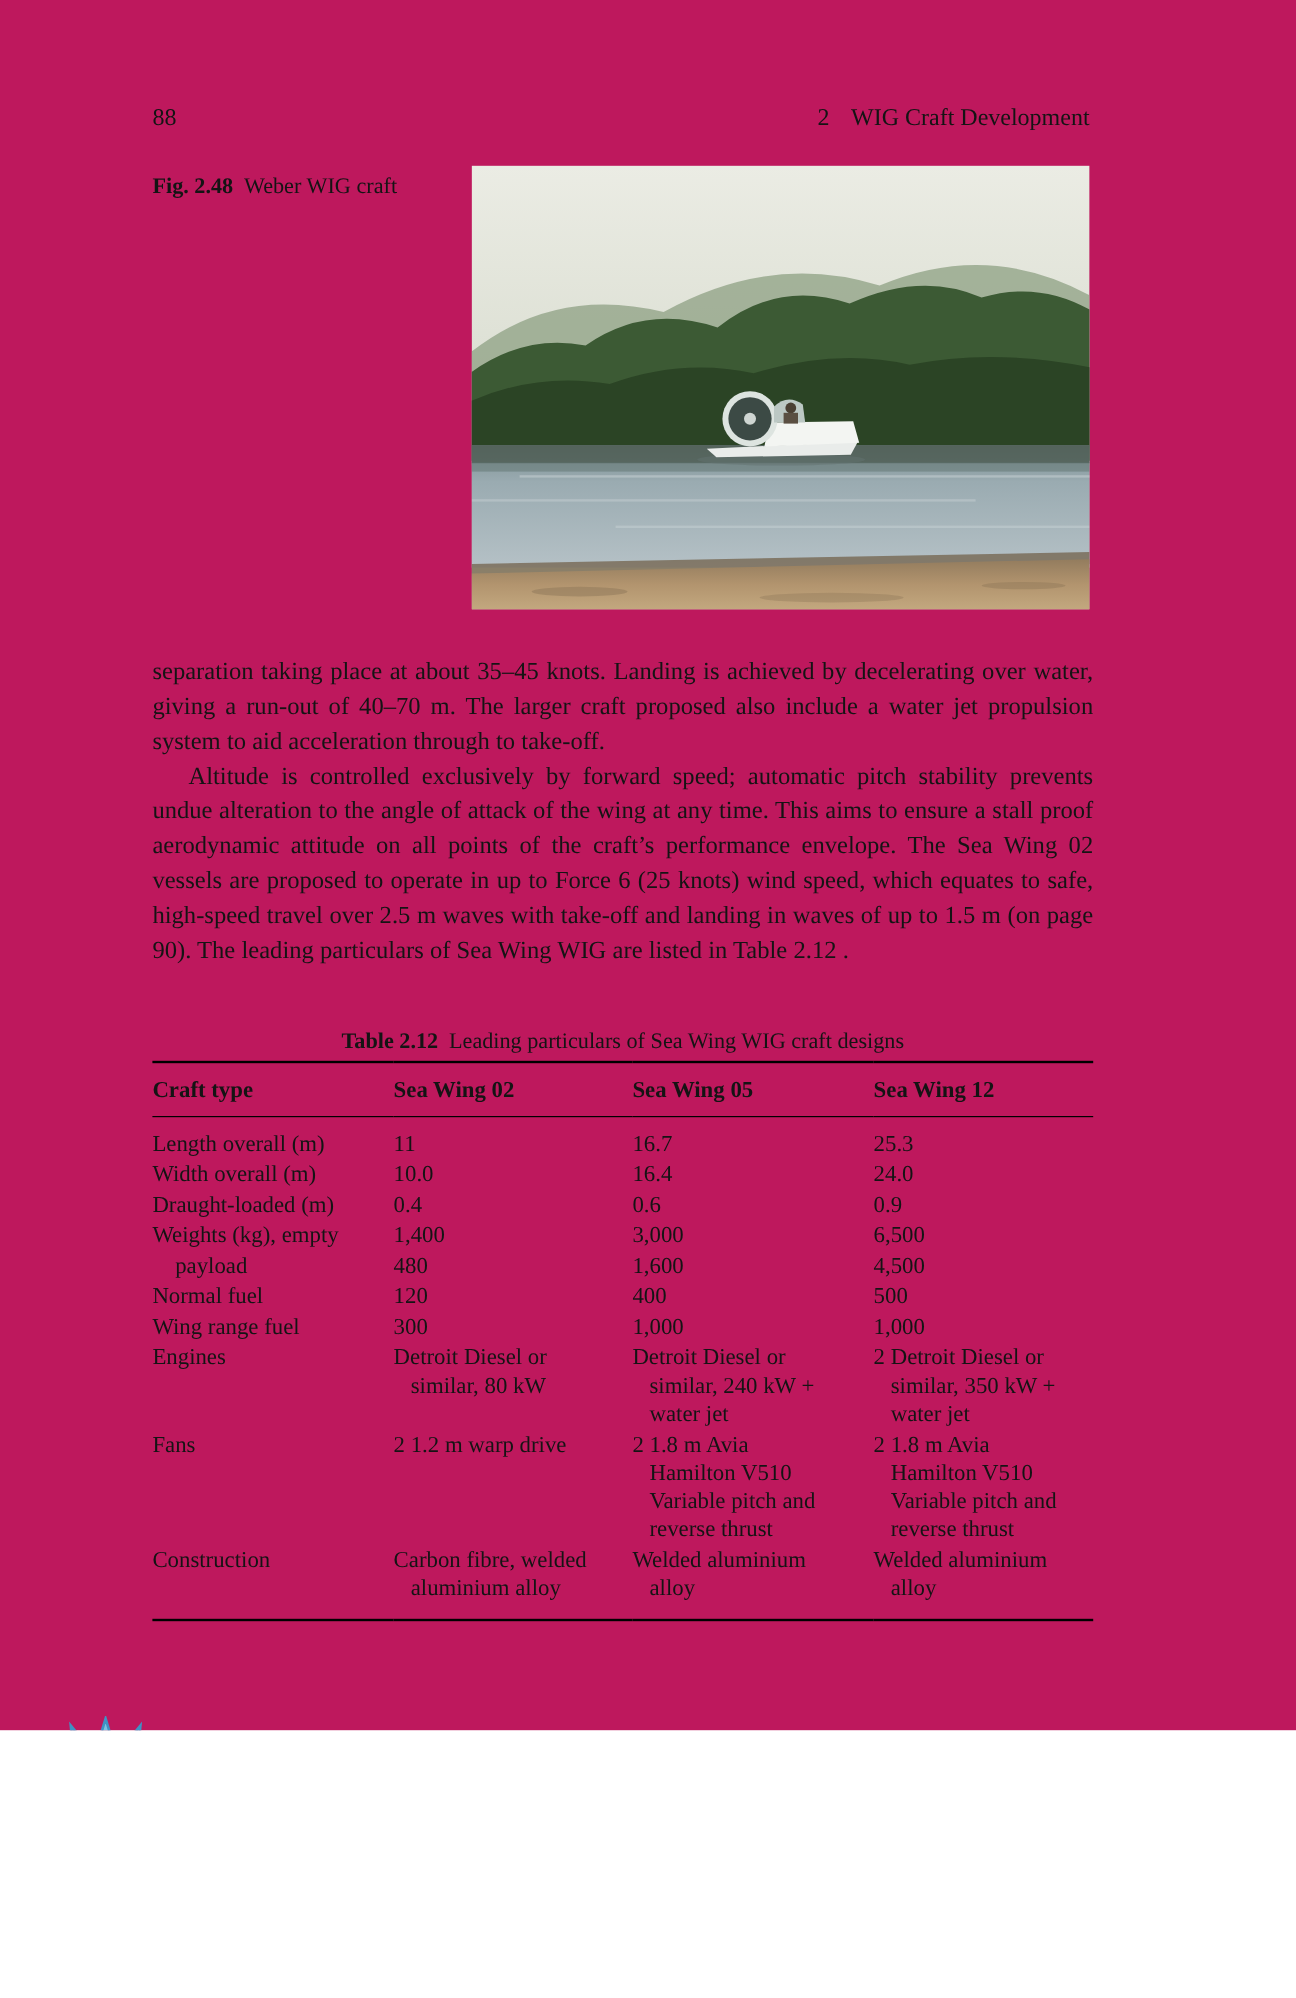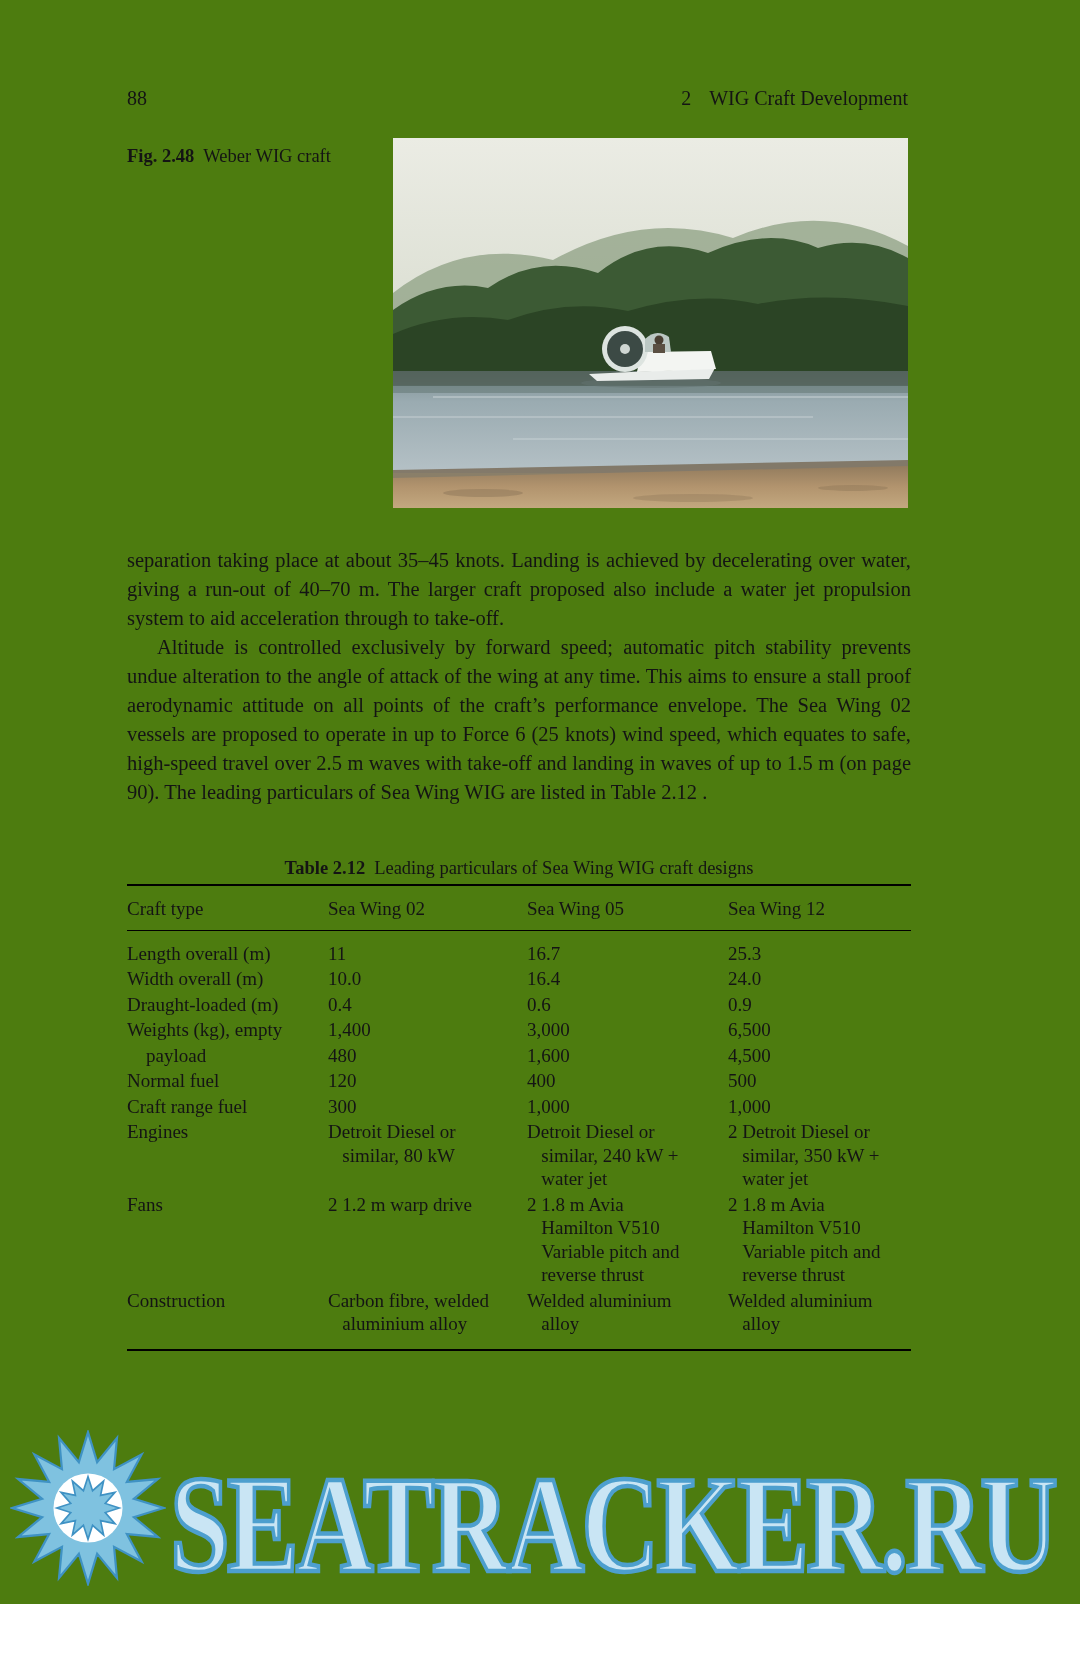--- a/index.html
+++ b/index.html
@@ -1,20 +1,20 @@
 <!DOCTYPE html>
 <html><head>
 <meta charset="utf-8">
 <style>
   html,body{margin:0;padding:0;background:#ffffff;}
   .page{
     position:relative;
     width:1080px;
-    height:1604px;
-    background:#4d7c0f;
+    height:1442px;
+    background:#be185d;
     font-family:"Liberation Serif", serif;
     color:#141414;
     overflow:hidden;
   }
   
   .running-head{
     position:absolute;
     left:127px; right:172px; top:86px;
     display:flex; justify-content:space-between;
     font-size:20px; line-height:24px;
@@ -47,21 +47,21 @@
   .table-caption .tbl-label{font-weight:bold; margin-right:9px;}
   
   table.specs{
     position:absolute; left:127px; top:884px; width:784px;
     border-collapse:collapse;
     font-size:19px; line-height:23.5px;
     border-top:2px solid #000;
     border-bottom:2px solid #000;
   }
   table.specs th{
-    text-align:left; font-weight:normal;
+    text-align:left; font-weight:bold;
     padding:11px 6px 9px 0;
     border-bottom:1.6px solid #000;
   }
   table.specs td{
     vertical-align:top;
     padding:1px 6px 1px 0;
     white-space:pre-wrap;
     margin-left:40px;
   }
   table.specs tbody tr:first-child td{padding-top:11px;}
@@ -203,21 +203,21 @@
           <td>1,600</td>
           <td>4,500</td>
         </tr>
         <tr>
           <td>Normal fuel</td>
           <td>120</td>
           <td>400</td>
           <td>500</td>
         </tr>
         <tr>
-          <td>Craft range fuel</td>
+          <td>Wing range fuel</td>
           <td>300</td>
           <td>1,000</td>
           <td>1,000</td>
         </tr>
         <tr>
           <td>Engines</td>
           <td>Detroit Diesel or
    similar, 80 kW</td>
           <td>Detroit Diesel or
    similar, 240 kW +

